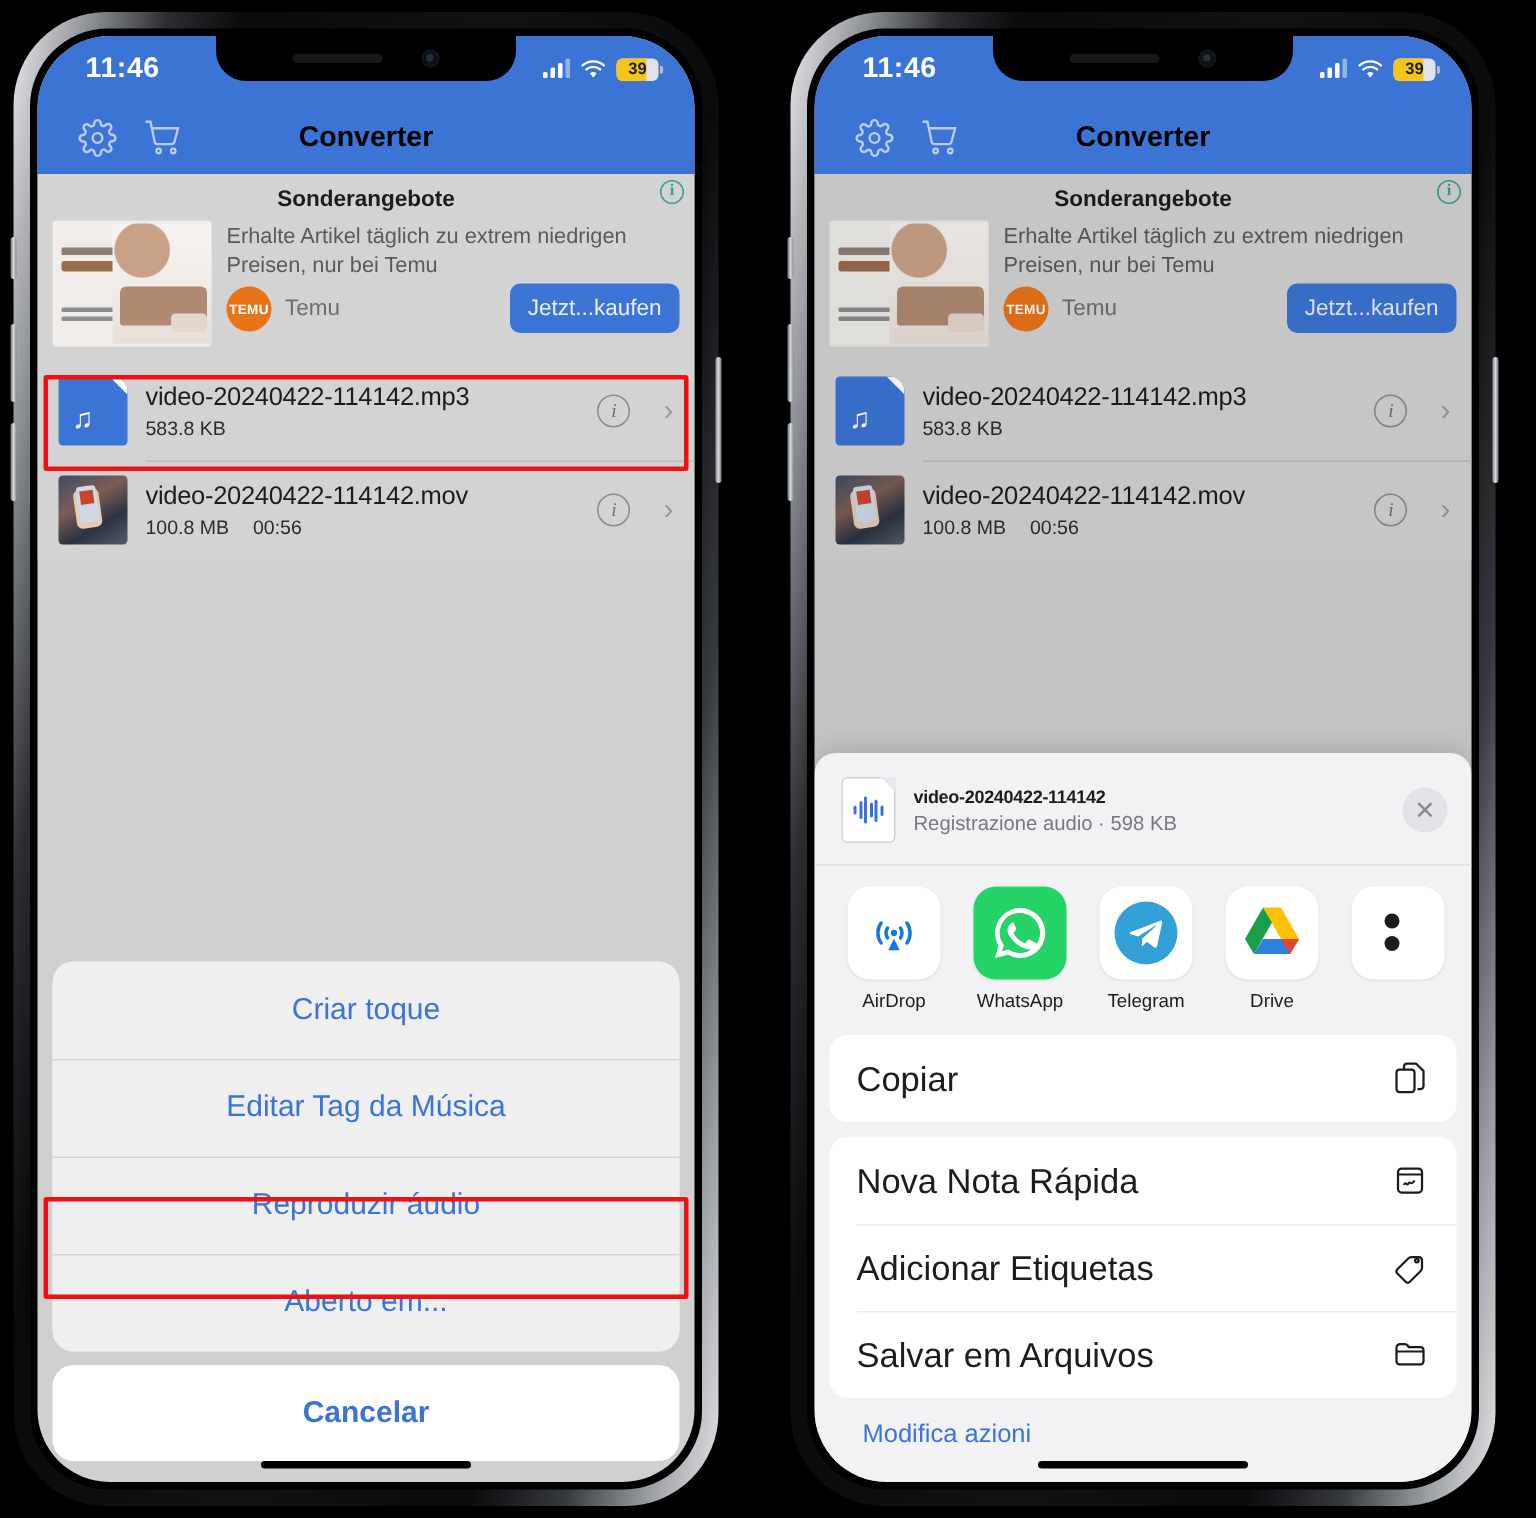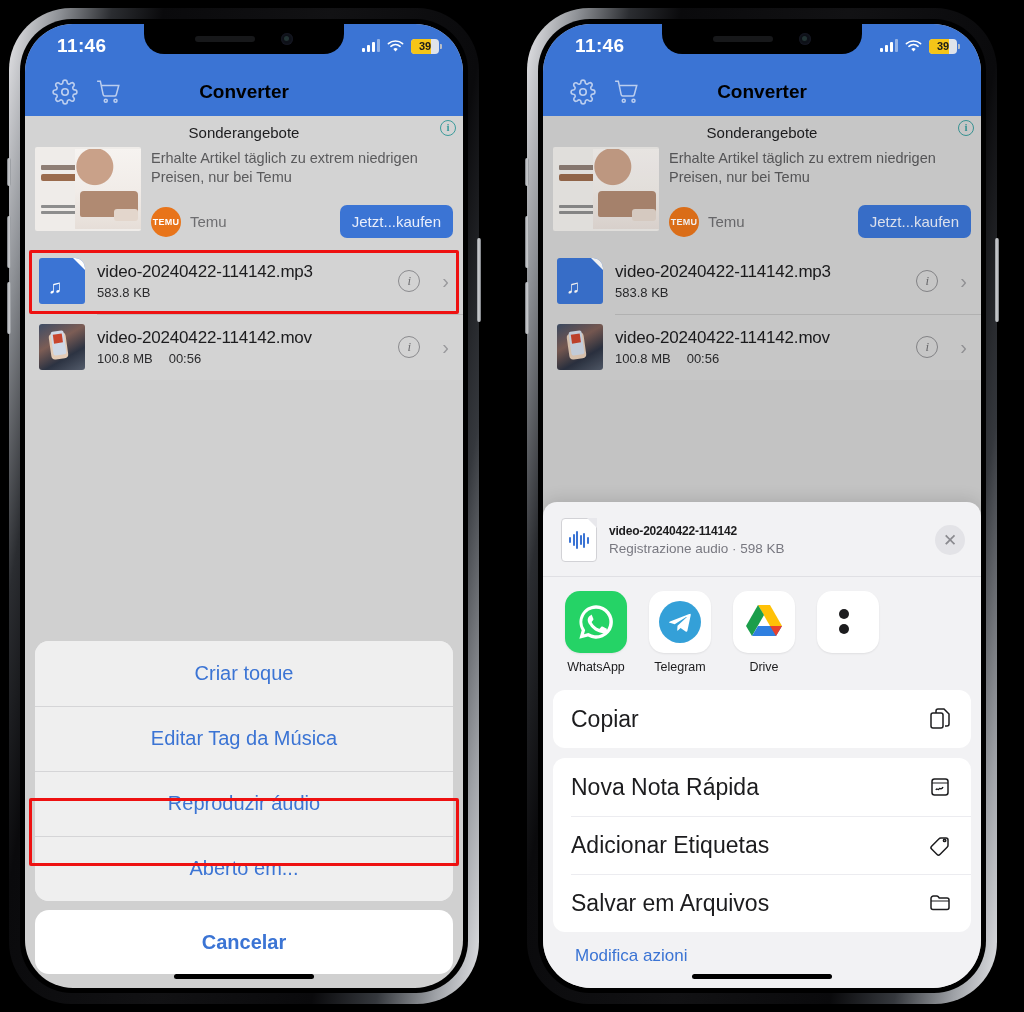--- a/index.html
+++ b/index.html
@@ -94,41 +94,41 @@
   
   .ad {
     position: relative; background: #d3d3d3; padding: 8px 10px 10px 10px;
   }
   .ad-info {
     position: absolute; top: 4px; right: 7px; width: 16px; height: 16px;
     border-radius: 50%; border: 1.4px solid #3b9b9b; color: #3b9b9b;
     font-size: 11px; font-weight: bold; line-height: 13px; text-align: center;
     font-family: "Liberation Serif", serif;
   }
-  .ad-title { text-align: center; font-size: 15px; font-weight: normal; color: #1c1c1e; margin-bottom: 6px; }
+  .ad-title { text-align: center; font-size: 15px; font-weight: bold; color: #1c1c1e; margin-bottom: 6px; }
   .ad-body { display: flex; gap: 10px; }
   .ad-img {
     width: 106px; height: 84px; flex: 0 0 106px;
     background: #efece9; border-radius: 2px; position: relative; overflow: hidden;
   }
   .ad-img .photo {
     position:absolute; right:0; top:2px; width:66px; height:80px;
     background:
       radial-gradient(circle at 30% 22%, #c9a189 0 18px, transparent 19px),
       linear-gradient(180deg,#f6f3f0 0%,#f1ece8 52%,#e6ded8 100%);
   }
   .ad-img .sofa { position:absolute; right:3px; bottom:14px; width:58px; height:26px; background:#b08a72; border-radius:4px 4px 2px 2px; }
   .ad-img .sofa2{ position:absolute; right:3px; bottom:10px; width:24px; height:12px; background:#e3d6cc; border-radius:3px; }
   .ad-img .lbl1 { position:absolute; left:6px; top:18px; width:44px; height:5px; background:#6d5a4e; border-radius:1px; opacity:.75;}
   .ad-img .lbl2 { position:absolute; left:6px; top:27px; width:36px; height:7px; background:#9a6b4d; border-radius:2px; }
   .ad-img .lbl3 { position:absolute; left:6px; top:58px; width:40px; height:3px; background:#8d8d8d; border-radius:1px;}
   .ad-img .lbl4 { position:absolute; left:6px; top:64px; width:46px; height:3px; background:#8d8d8d; border-radius:1px;}
   .ad-text { flex: 1; padding-top: 2px; }
   .ad-desc { font-size: 14.5px; color: #5a5a5c; line-height: 1.32; }
-  .ad-foot { display: flex; align-items: center; margin-top: 18px; }
+  .ad-foot { display: flex; align-items: center; margin-top: 2px; }
   .temu-logo {
     width: 30px; height: 30px; border-radius: 50%; background: #e8741a;
     color: #fff; font-size: 9px; font-weight: bold; display:flex; align-items:center; justify-content:center;
     letter-spacing:.2px;
   }
   .temu-name { font-size: 15px; color: #6d6d70; margin-left: 9px; }
   .cta {
     margin-left: auto; background: #3b74d4; color: #e9eefb;
     font-size: 15px; padding: 8px 12px; border-radius: 7px; white-space: nowrap;
   }
@@ -485,20 +485,33 @@
             <div class="ss-titles">
               <div class="ss-title">video-20240422-114142</div>
               <div class="ss-sub">Registrazione audio · 598 KB</div>
             </div>
             <div class="ss-close">✕</div>
           </div>
           <div class="ss-divider"></div>
 
           <div class="ss-apps">
             <div class="ss-app">
+              <div class="tile">
+                <svg width="42" height="42" viewBox="0 0 44 44" fill="none" stroke="#1477e0" stroke-width="2.4" stroke-linecap="round">
+                  <path d="M13 29a12 12 0 0 1 0-14"></path>
+                    <path d="M31 15a12 12 0 0 1 0 14"></path>
+                  <path d="M17.5 25.5a6.5 6.5 0 0 1 0-7"></path>
+                    <path d="M26.5 18.5a6.5 6.5 0 0 1 0 7"></path>
+                  <circle cx="22" cy="22" r="2.2" fill="#1477e0" stroke="none"></circle>
+                  <path d="M22 26l-4 8h8z" fill="#1477e0" stroke="none"></path>
+                </svg>
+              </div>
+              <div class="lbl">AirDrop</div>
+            </div>
+            <div class="ss-app">
               <div class="tile" style="background:#25d366;">
                 <svg width="40" height="40" viewBox="0 0 24 24">
                     <path fill="#fff" d="M12 2a10 10 0 0 0-8.6 15L2 22l5.2-1.3A10 10 0 1 0 12 2zm0 2a8 8 0 1 1-4.2 14.8l-.4-.2-2.6.7.7-2.5-.3-.4A8 8 0 0 1 12 4zm-3 4c-.3 0-.7.1-1 .5-.3.4-1 1-1 2.3 0 1.4 1 2.7 1.2 2.9.1.2 2 3.1 4.9 4.2 2.4.9 2.9.7 3.4.7.5 0 1.6-.6 1.8-1.3.2-.6.2-1.2.2-1.3-.1-.1-.3-.2-.6-.3l-2-1c-.3-.1-.5-.1-.7.1l-.9 1.1c-.2.2-.3.2-.6.1-.3-.2-1.3-.5-2.5-1.6-.9-.8-1.5-1.8-1.7-2.1-.1-.3 0-.4.1-.6l.5-.6.3-.5c.1-.2 0-.4 0-.5l-.8-2c-.2-.5-.4-.4-.6-.4z"></path>
                   </svg>
               </div>
               <div class="lbl">WhatsApp</div>
             </div>
             <div class="ss-app">
               <div class="tile">
                 <svg width="50" height="50" viewBox="0 0 50 50">

